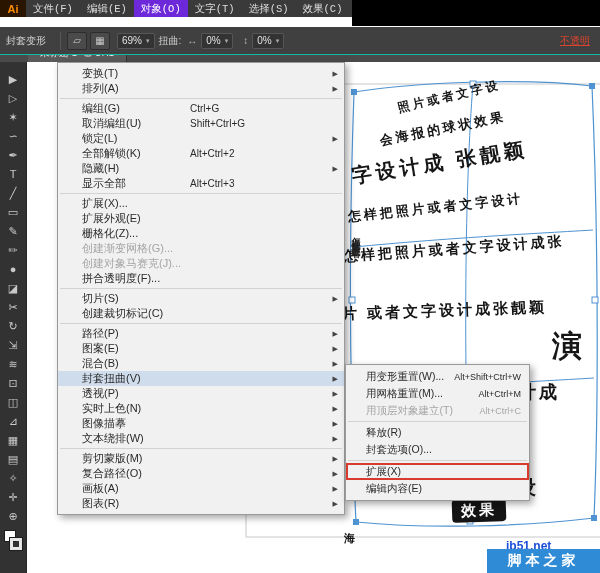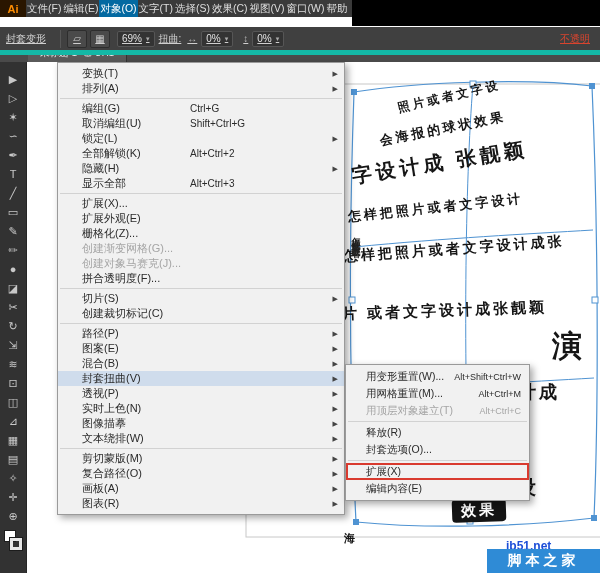--- a/index.html
+++ b/index.html
@@ -5,30 +5,30 @@
   * { margin:0; padding:0; box-sizing:border-box; }
   html,body { width:600px; height:573px; overflow:hidden;
     font-family:"Liberation Sans","DejaVu Sans",sans-serif; }
   #app { position:relative; width:552px; height:573px; background:#fff; }
 
   
   .menubar { position:absolute; left:0; top:0; width:600px; height:17px;
     background:#3a3a3a; display:flex; align-items:stretch; z-index:15; }
   .logo { width:26px; background:#2a1600; color:#ff8d00; font-weight:bold;
     font-size:11px; display:flex; align-items:center; justify-content:center; }
-  .mb-item { color:#dedede; font-size:10.5px; padding:0 1px; display:flex;
-    align-items:center; cursor:default; }
-  .mb-item.active { background:#0369a1; color:#fff; }
+  .mb-item { color:#dedede; font-size:10.5px; padding:0 7px; display:flex;
+    align-items:center; cursor:default;font-family:Liberation Mono, monospace; }
+  .mb-item.active { background:#6d28d9; color:#fff; }
   .titlebar-black { position:absolute; left:352px; top:0; width:248px;
     height:26px; background:#000; z-index:25; }
 
   
   .controlbar { position:absolute; left:0; top:27px; width:600px; height:28px;
-    background:#404040; border-bottom:5px solid #14b8a6; display:flex;
-    align-items:center; padding:0 6px; z-index:14; color:#cfcfcf;text-decoration:underline; }
+    background:#404040; border-bottom:1px solid #14b8a6; display:flex;
+    align-items:center; padding:0 6px; z-index:14; color:#cfcfcf; }
   .cb-title { font-size:10px; color:#d6d6d6; margin-right:8px; white-space:nowrap; }
   .vsep { width:1px; height:18px; background:#2c2c2c; border-right:1px solid #575757; margin:0 6px; }
   .cb-btn { width:20px; height:18px; background:#4a4a4a; border:1px solid #2d2d2d;
     color:#cfcfcf; font-size:10px; display:flex; align-items:center;
     justify-content:center; margin-right:3px; border-radius:2px; }
   .cb-field { height:16px; background:#333; border:1px solid #565656; color:#e2e2e2;
     font-size:10px; display:flex; align-items:center; padding:0 4px; margin:0 4px;
     border-radius:2px; }
   .cb-field .caret { font-size:7px; margin-left:4px; color:#aaa; }
   .cb-label { font-size:10px; white-space:nowrap; }

